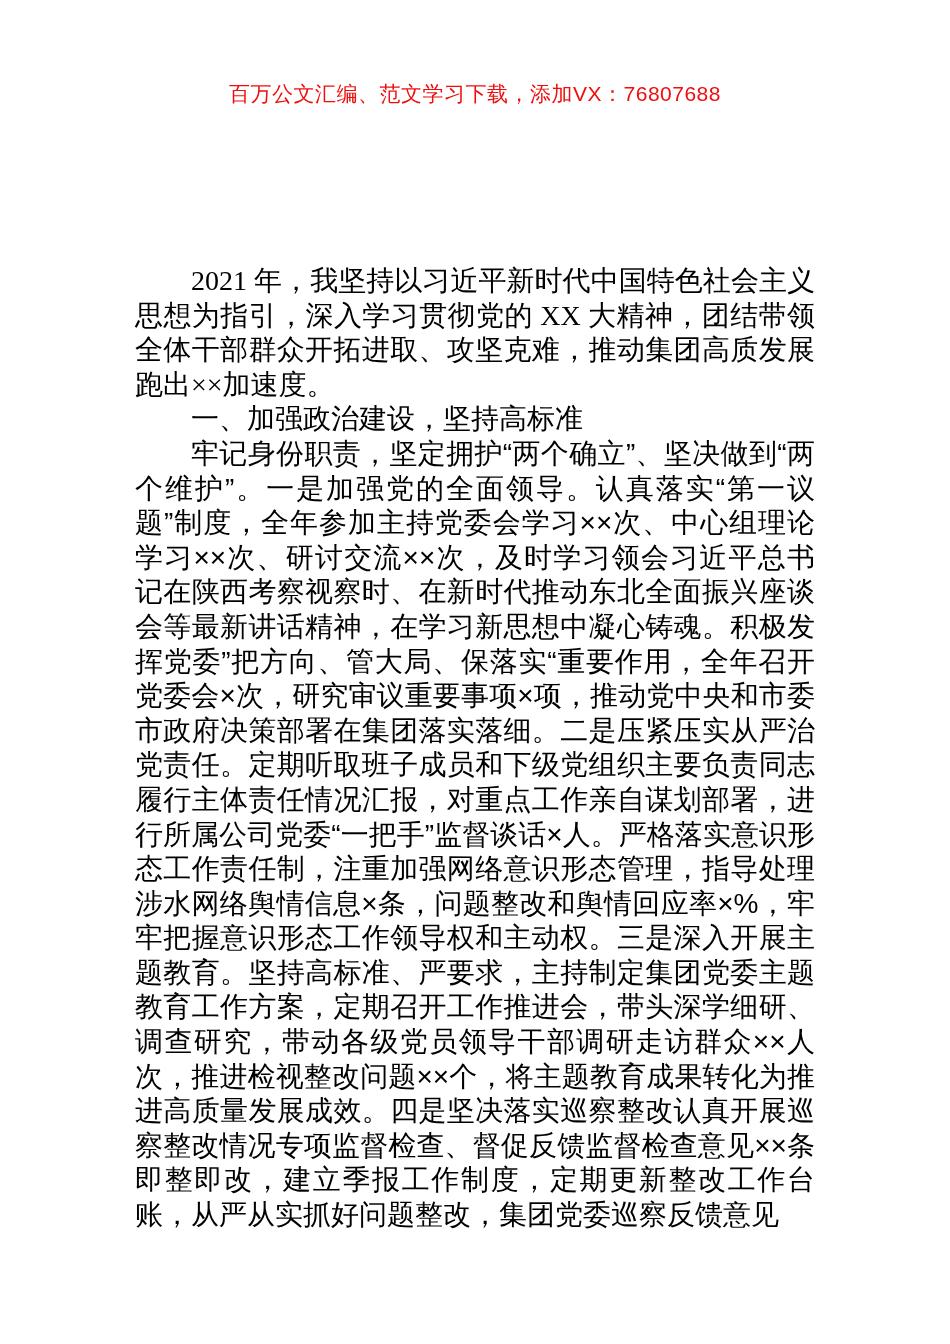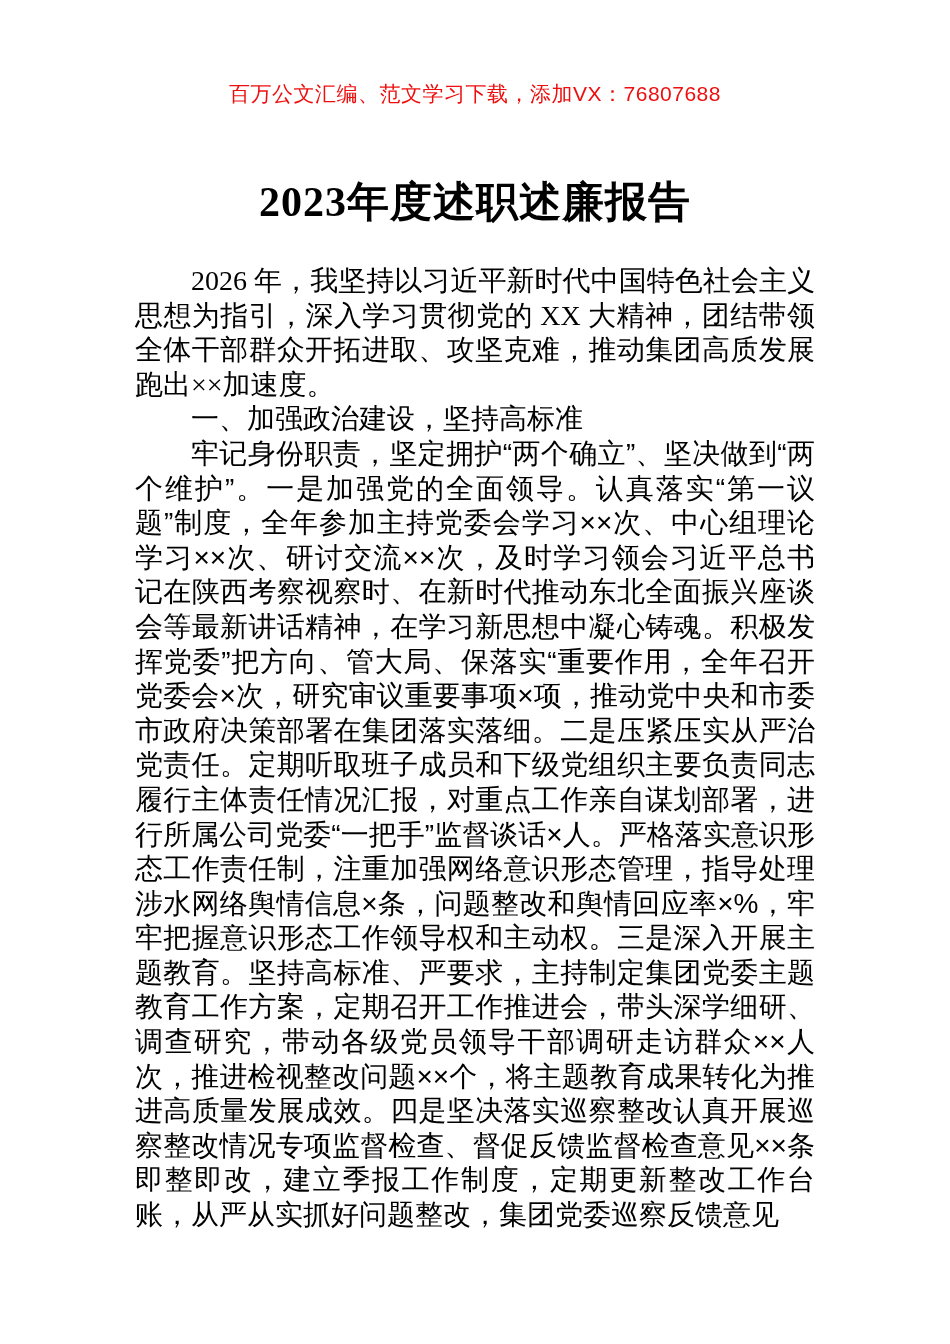--- a/index.html
+++ b/index.html
@@ -63,21 +63,20 @@
     font-family: "Liberation Sans", sans-serif;
   }
 </style>
 </head>
 <body>
 
 <div class="page">
 
   <div class="notice">百万公文汇编、范文学习下载，添加VX：76807688</div>
 
-  <h1 class="doc-title">2023年度述职述廉报告</h1>
 
   <div class="doc-body">
-    <p class="para-fangsong">2026 年，我坚持以习近平新时代中国特色社会主义思想为指引，深入学习贯彻党的 XX 大精神，团结带领全体干部群众开拓进取、攻坚克难，推动集团高质发展跑出××加速度。</p>
+    <p class="para-fangsong">2021 年，我坚持以习近平新时代中国特色社会主义思想为指引，深入学习贯彻党的 XX 大精神，团结带领全体干部群众开拓进取、攻坚克难，推动集团高质发展跑出××加速度。</p>
     <p class="para-hei">一、加强政治建设，坚持高标准</p>
     <p class="para-hei">牢记身份职责，坚定拥护“两个确立”、坚决做到“两个维护”。一是加强党的全面领导。认真落实“第一议题”制度，全年参加主持党委会学习××次、中心组理论学习××次、研讨交流××次，及时学习领会习近平总书记在陕西考察视察时、在新时代推动东北全面振兴座谈会等最新讲话精神，在学习新思想中凝心铸魂。积极发挥党委”把方向、管大局、保落实“重要作用，全年召开党委会×次，研究审议重要事项×项，推动党中央和市委市政府决策部署在集团落实落细。二是压紧压实从严治党责任。定期听取班子成员和下级党组织主要负责同志履行主体责任情况汇报，对重点工作亲自谋划部署，进行所属公司党委“一把手”监督谈话×人。严格落实意识形态工作责任制，注重加强网络意识形态管理，指导处理涉水网络舆情信息×条，问题整改和舆情回应率×%，牢牢把握意识形态工作领导权和主动权。三是深入开展主题教育。坚持高标准、严要求，主持制定集团党委主题教育工作方案，定期召开工作推进会，带头深学细研、调查研究，带动各级党员领导干部调研走访群众××人次，推进检视整改问题××个，将主题教育成果转化为推进高质量发展成效。四是坚决落实巡察整改认真开展巡察整改情况专项监督检查、督促反馈监督检查意见××条即整即改，建立季报工作制度，定期更新整改工作台账，从严从实抓好问题整改，集团党委巡察反馈意见</p>
   </div>
 
 </div>
 
 </body></html>

